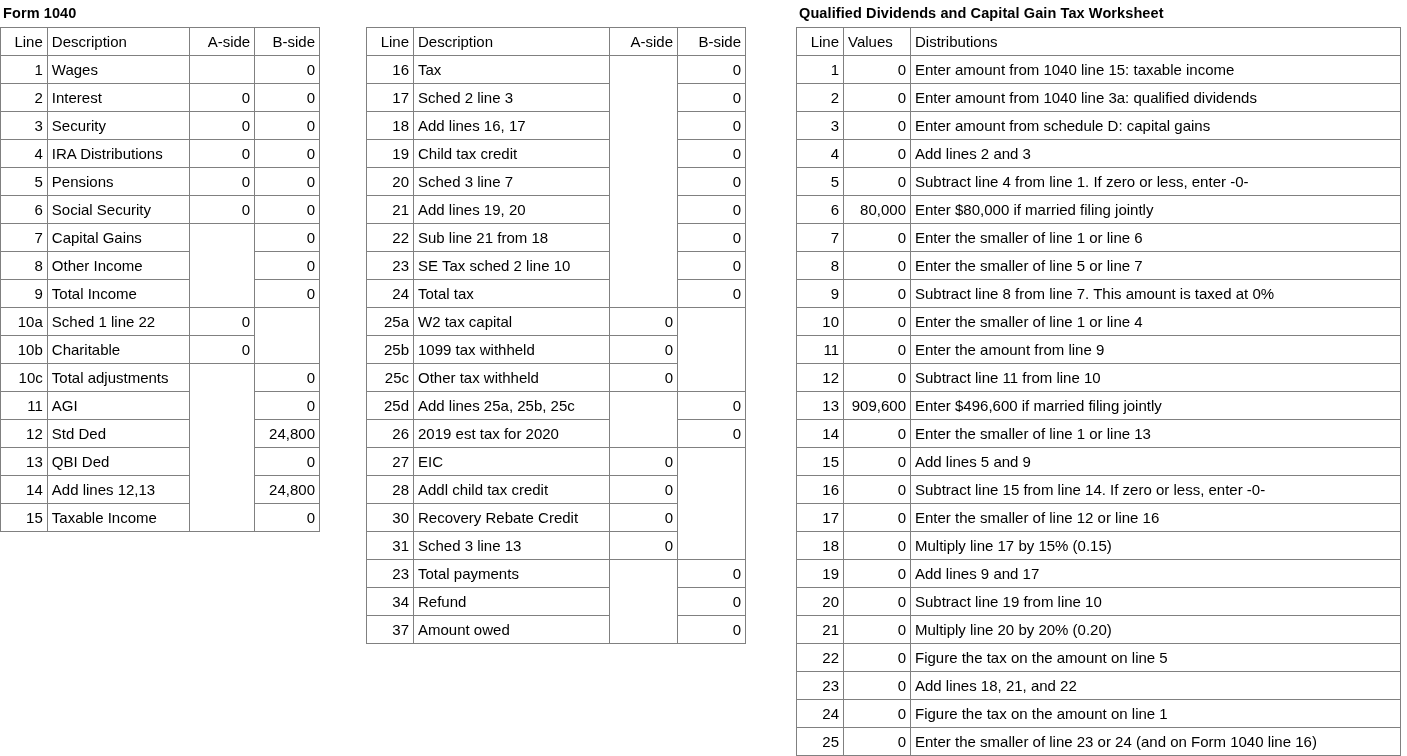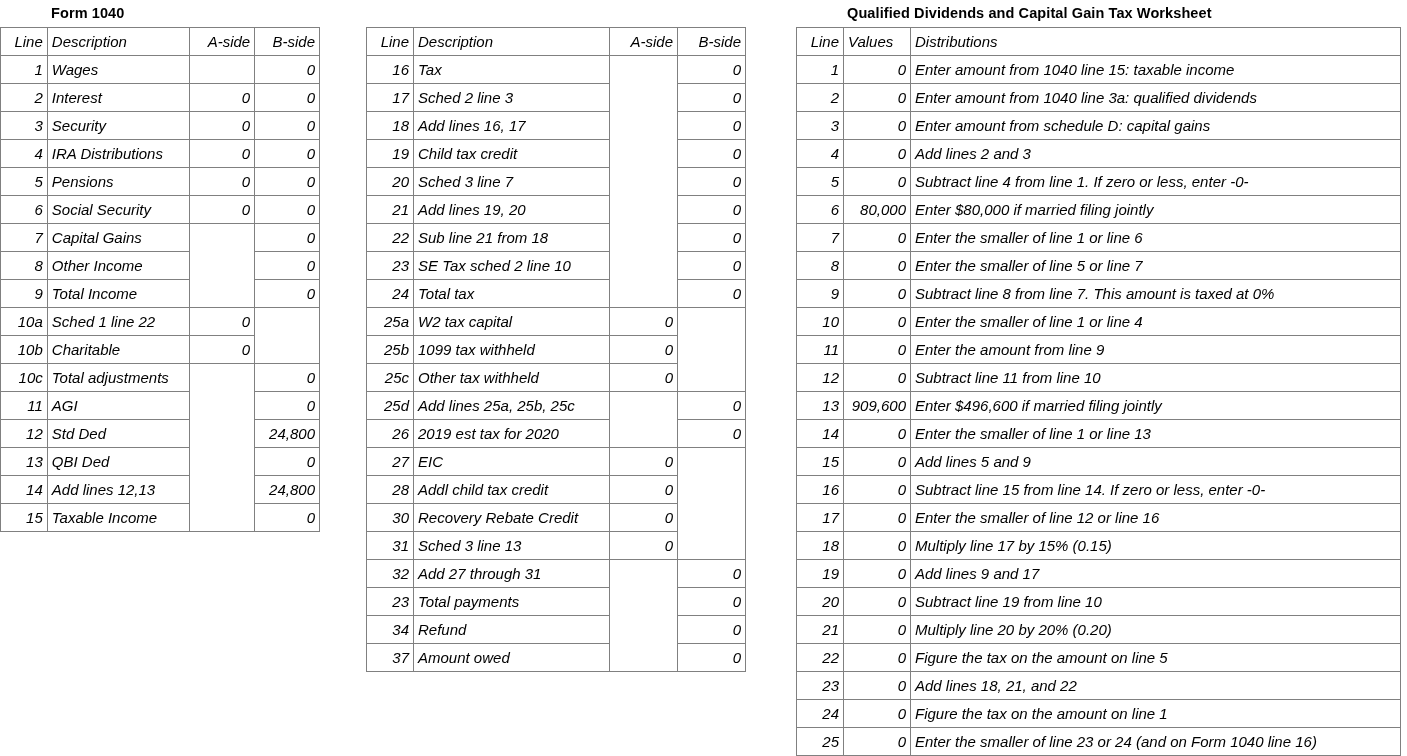--- a/index.html
+++ b/index.html
@@ -26,28 +26,26 @@
   #panel-qdcg  { left: 796px;  width: 714px; }
 
   .panel-title {
     font-size: 14.5px;
     font-weight: bold;
     line-height: 27px;
     height: 27px;
     padding-left: 3px;
     white-space: nowrap;
     letter-spacing: 0.1px;
-    margin-left: 48px;
   }
 
   table.grid {
     border-collapse: collapse;
     table-layout: fixed;
     font-size: 15px;
-    font-style: italic;
   }
   table.grid td, table.grid th {
     height: 28px;
     box-sizing: border-box;
     padding: 0 4px;
     font-weight: normal;
     vertical-align: middle;
     line-height: 26px;
     white-space: nowrap;
     overflow: hidden;
@@ -339,26 +337,20 @@
           <td class="c num cream">0</td>
           <td class="blank"></td>
         </tr>
         <tr>
           <td class="c num">31</td>
           <td class="c txt">Sched 3 line 13</td>
           <td class="c num gray">0</td>
           <td class="blank last-blank"></td>
         </tr>
         <tr>
-          <td class="c num">32</td>
-          <td class="c txt">Add 27 through 31</td>
-          <td class="blank first-blank"></td>
-          <td class="c num gray">0</td>
-        </tr>
-        <tr>
           <td class="c num">23</td>
           <td class="c txt">Total payments</td>
           <td class="blank"></td>
           <td class="c num gray">0</td>
         </tr>
         <tr>
           <td class="c num">34</td>
           <td class="c txt">Refund</td>
           <td class="blank"></td>
           <td class="c num gray">0</td>

